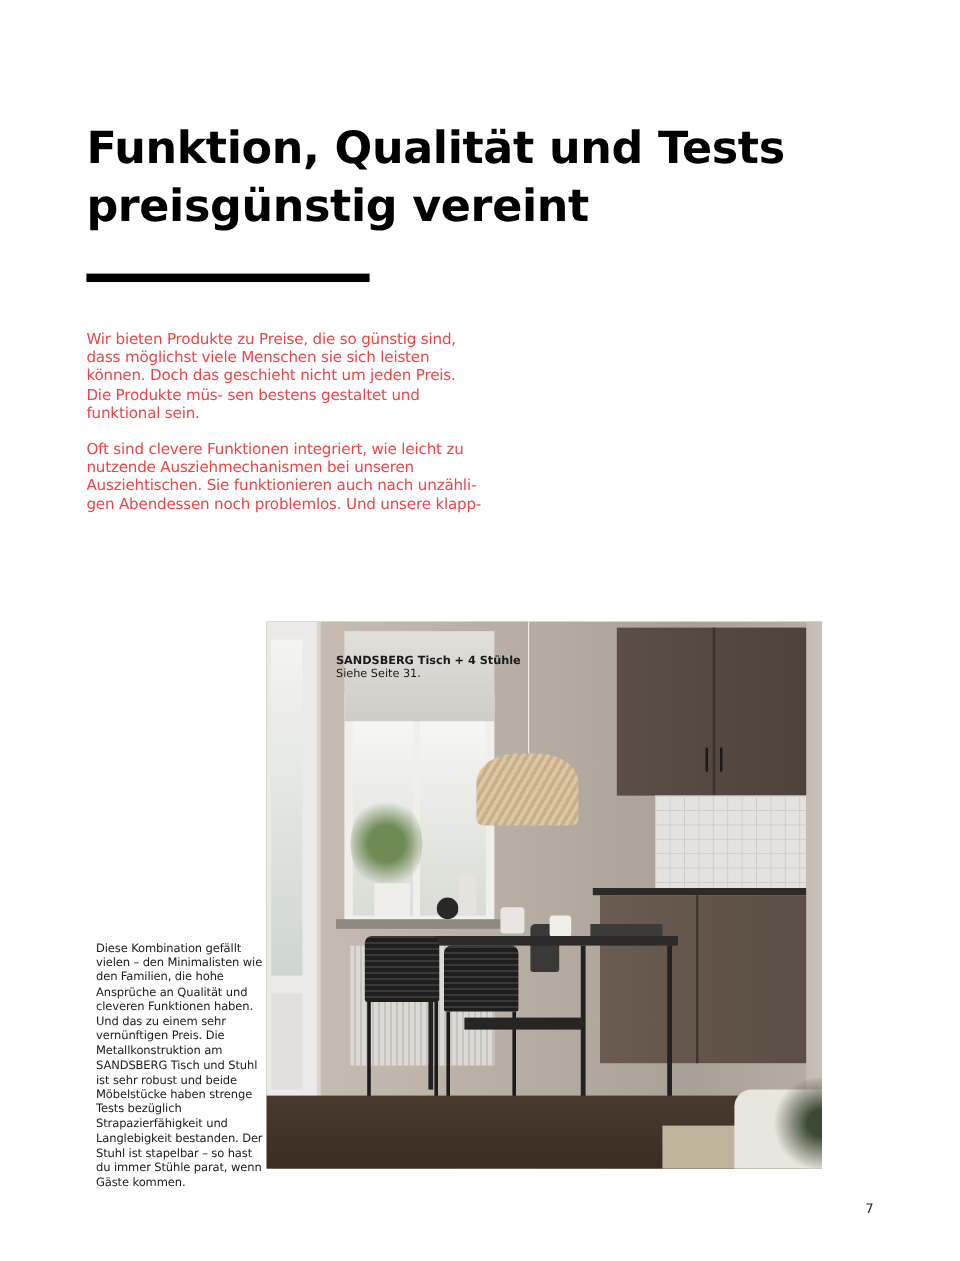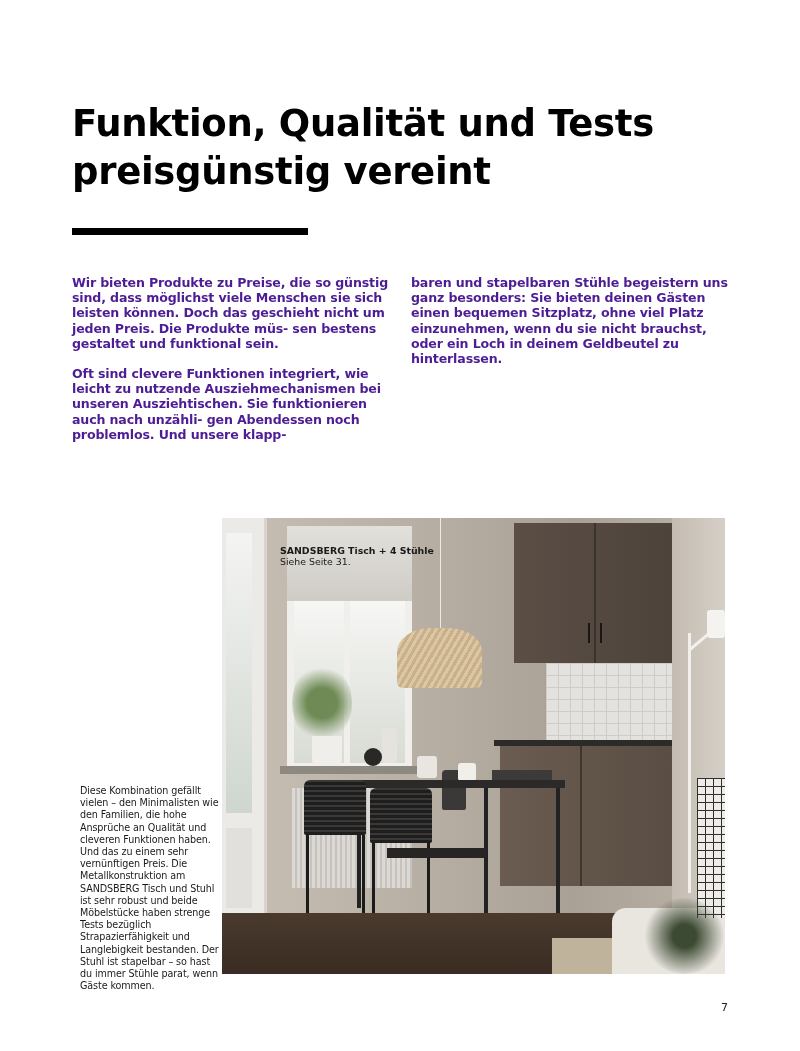--- a/index.html
+++ b/index.html
@@ -1,41 +1,40 @@
 <!DOCTYPE html>
 <html><head>
 <meta charset="utf-8">
 <style>
   html, body { margin:0; padding:0; background:#ffffff; }
   body { width:800px; height:1051px; position:relative; overflow:hidden; font-family:"DejaVu Sans","Liberation Sans",sans-serif; color:#111; }
   .title { position:absolute; left:72px; top:100px; width:680px; margin:0; font-family:"DejaVu Sans",sans-serif; font-weight:bold; font-size:37px; line-height:48px; letter-spacing:-0.3px; color:#000; }
   .rule { position:absolute; left:72px; top:228px; width:236px; height:7px; background:#000; }
-  .col { position:absolute; top:275px; width:330px; font-size:12.6px; line-height:15.2px; color:#4c1d95; letter-spacing:-0.15px;font-weight:bold; }
+  .col { position:absolute; top:275px; width:330px; font-size:12.6px; line-height:15.2px; color:#ef4444; letter-spacing:-0.15px; }
   .col p { margin:0 0 15px 0; }
   .col-left { left:72px; }
   .col-right { left:411px; }
   .side { position:absolute; left:80px; top:785px; width:140px; font-size:9.6px; line-height:12.2px; color:#1a1a1a; letter-spacing:-0.1px; }
-  .photo { position:absolute; left:222px; top:518px; width:503px; height:456px; overflow:hidden; background:#b3aa9f; }
+  .photo { position:absolute; left:222px; top:518px; width:463px; height:456px; overflow:hidden; background:#b3aa9f; }
   .photo div { position:absolute; }
   .caption { position:absolute; left:280px; top:545px; font-size:9.4px; line-height:11.4px; color:#1a1a1a; z-index:20; }
   .caption .b { font-weight:bold; display:block; }
   .pagenum { position:absolute; left:721px; top:1001px; font-size:11px; color:#222; }
 </style>
 </head>
 <body>
 
 <h1 class="title">Funktion, Qualität und Tests preisgünstig vereint</h1>
 <div class="rule"></div>
 
 <div class="col col-left">
   <p>Wir bieten Produkte zu Preise, die so günstig sind, dass möglichst viele Menschen sie sich leisten können. Doch das geschieht nicht um jeden Preis. Die Produkte müs- sen bestens gestaltet und funktional sein.</p>
   <p>Oft sind clevere Funktionen integriert, wie leicht zu nutzende Ausziehmechanismen bei unseren Ausziehtischen. Sie funktionieren auch nach unzähli- gen Abendessen noch problemlos. Und unsere klapp-</p>
 </div>
 <div class="col col-right">
-  <p>baren und stapelbaren Stühle begeistern uns ganz besonders: Sie bieten deinen Gästen einen bequemen Sitzplatz, ohne viel Platz einzunehmen, wenn du sie nicht brauchst, oder ein Loch in deinem Geldbeutel zu hinterlassen.</p>
 </div>
 
 <div class="side">Diese Kombination gefällt vielen – den Minimalisten wie den Familien, die hohe Ansprüche an Qualität und cleveren Funktionen haben. Und das zu einem sehr vernünftigen Preis. Die Metallkonstruktion am SANDSBERG Tisch und Stuhl ist sehr robust und beide Möbelstücke haben strenge Tests bezüglich Strapazierfähigkeit und Langlebigkeit bestanden. Der Stuhl ist stapelbar – so hast du immer Stühle parat, wenn Gäste kommen.</div>
 
 <div class="photo">
 
   <div style="left:0;top:0;width:505px;height:456px;background:linear-gradient(90deg,#c9c0b5 0%,#b8afa4 40%,#aaa196 70%,#bdb4a9 100%);"></div>
 
   <div style="left:0;top:0;width:42px;height:400px;background:#eceae6;border-right:3px solid #d8d5d0;"></div>
   <div style="left:4px;top:15px;width:26px;height:280px;background:linear-gradient(180deg,#f4f4f2,#cfd6cf);"></div>

